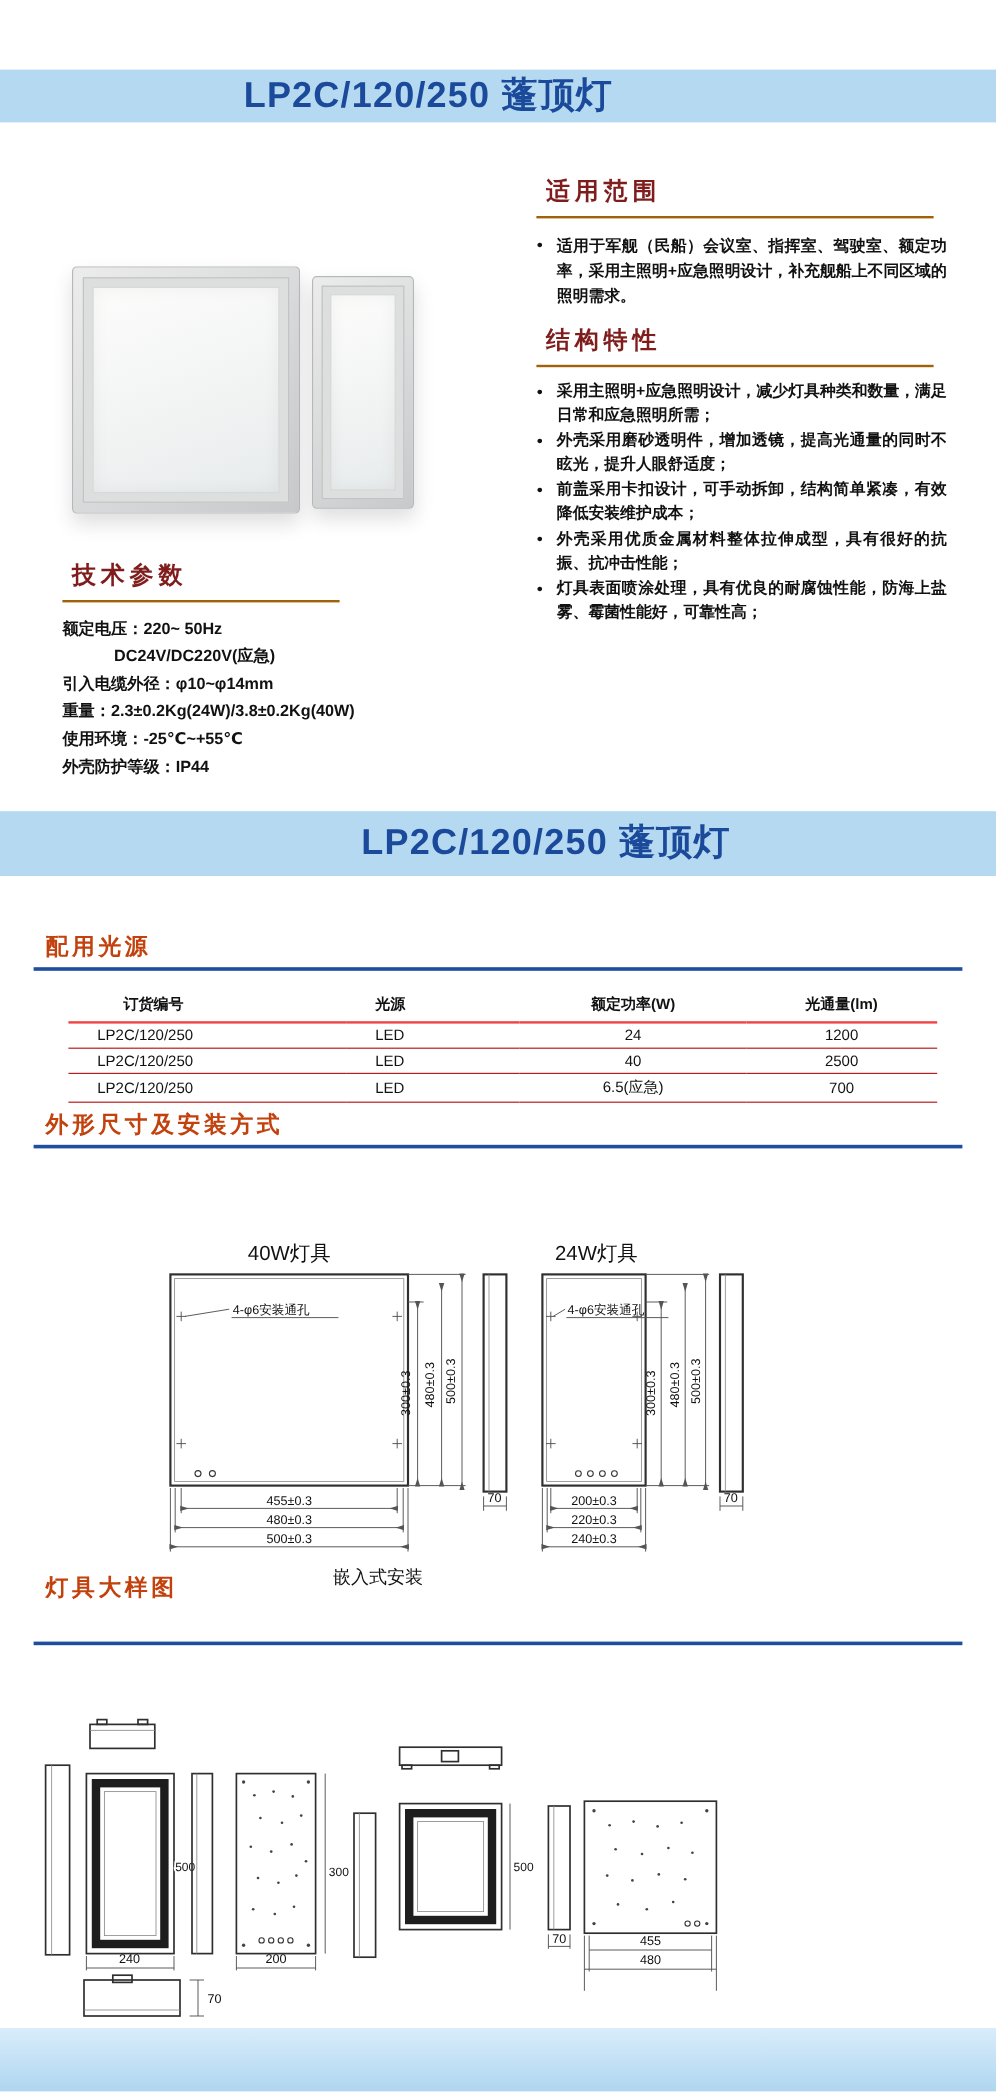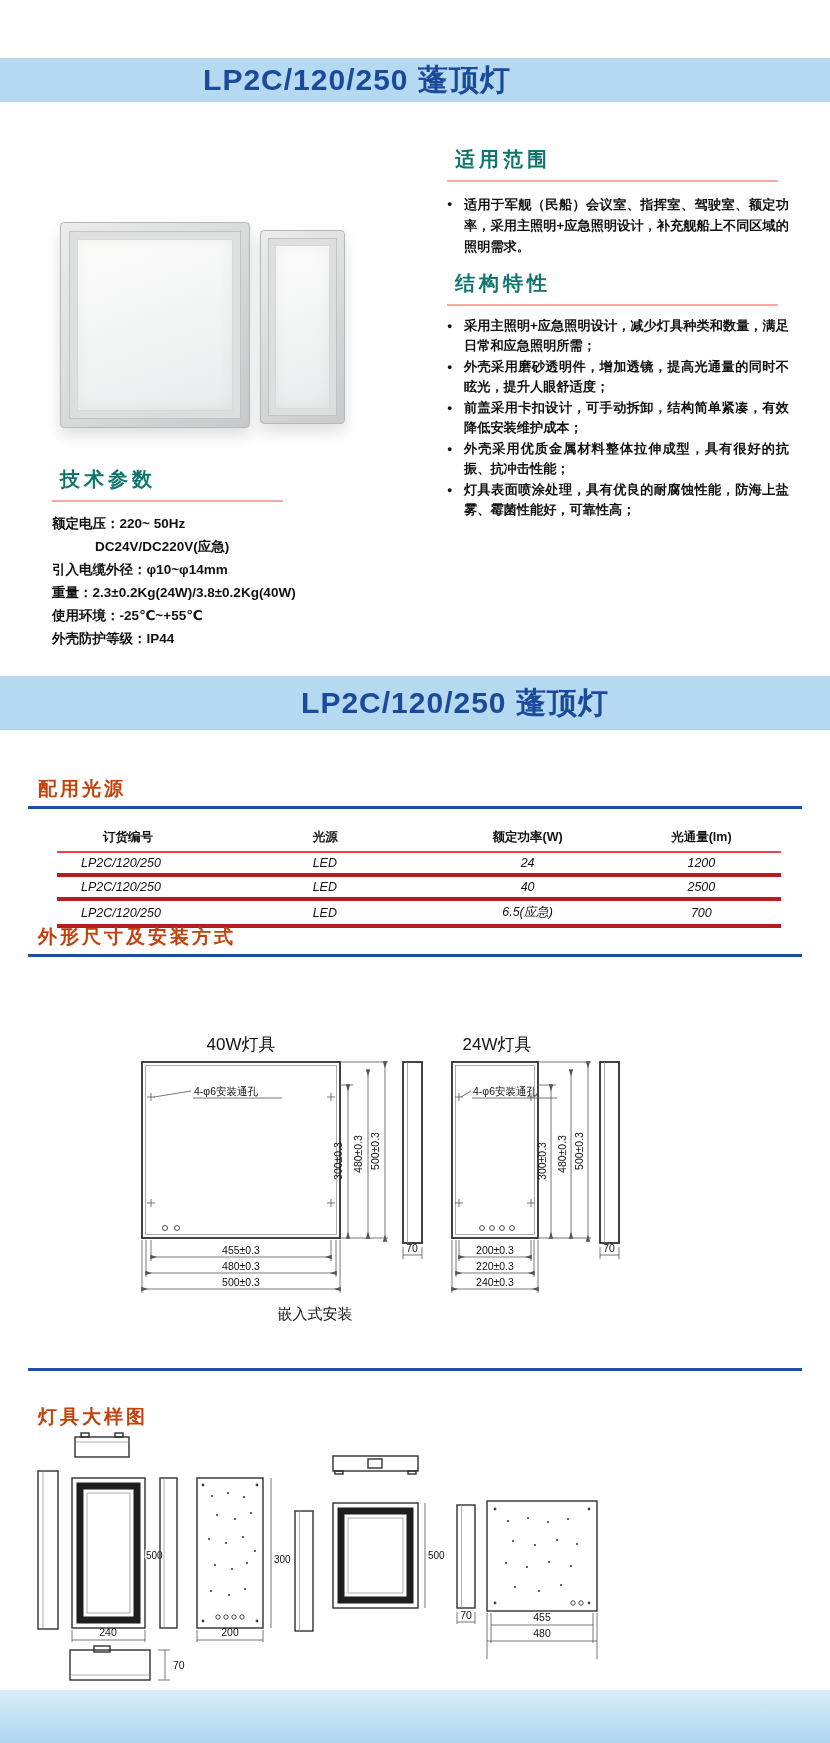--- a/index.html
+++ b/index.html
@@ -15,41 +15,41 @@
   .band2 .bt{margin-left:110px;width:690px;line-height:54px;}
 
   
   .panel-outer{position:absolute;background:linear-gradient(135deg,#ececec,#c7c9ca);
      border:1px solid #b5b7b8;border-radius:4px;padding:8px;box-shadow:0 8px 16px rgba(0,0,0,.13);}
   .panel-mid{width:100%;height:100%;background:#dddfdf;border:1px solid #c2c4c4;box-sizing:border-box;padding:7px;}
   .panel-lum{width:100%;height:100%;background:linear-gradient(160deg,#fcfcfb 0%,#f1f3f3 60%,#e8ebec 100%);
      border:1px solid #d8dada;box-sizing:border-box;box-shadow:inset 0 0 14px rgba(0,0,0,.05);}
 
   
-  .h-small{position:absolute;color:#0f766e;font-size:20px;font-weight:bold;letter-spacing:4px;
-     padding:0 0 7px 8px;border-bottom:2px solid #fca5a5;box-sizing:border-box;}
+  .h-small{position:absolute;color:#7f1d1d;font-size:20px;font-weight:bold;letter-spacing:4px;
+     padding:0 0 7px 8px;border-bottom:2px solid #a16207;box-sizing:border-box;}
 
   
   .h-big{position:absolute;left:38px;color:#c2410c;font-size:19px;font-weight:bold;letter-spacing:3px;}
   .rule{position:absolute;left:28px;width:774px;height:3px;background:#1d4f9e;}
 
   
   .tech{position:absolute;left:52px;top:512px;width:360px;font-size:13.5px;font-weight:600;line-height:23px;}
   .tech .indent{padding-left:43px;}
 
   
   .blist{position:absolute;left:447px;width:342px;font-size:13.2px;font-weight:600;line-height:20px;
      list-style:none;margin:0;padding:0;text-align:justify;}
   .blist li{position:relative;padding-left:17px;margin-bottom:1px;}
   .blist li::before{content:"\25CF";position:absolute;left:0;top:0;font-size:9px;}
 
   
   .ls-table{position:absolute;left:57px;top:824px;width:724px;border-collapse:collapse;font-size:12.5px;}
   .ls-table th{font-weight:bold;border-bottom:2px solid #ef4444;padding:5px 2px;}
-  .ls-table td{border-bottom:4px solid #b91c1c;padding:3px 2px;font-weight:400;font-style:italic;}
+  .ls-table td{border-bottom:1px solid #b91c1c;padding:3px 2px;font-weight:400;}
   .ls-table .c1{width:32%;text-align:left;padding-left:24px;}
   .ls-table th.c1{padding-left:46px;}
   .ls-table .c2{width:20%;text-align:left;padding-left:24px;}
   .ls-table .c3{width:26%;text-align:center;}
   .ls-table .c4{width:22%;text-align:center;}
 
   
   svg{position:absolute;}
   svg text{font-family:"Liberation Sans","DejaVu Sans",sans-serif;fill:#111;}
   .ol{fill:none;stroke:#2f2f2f;stroke-width:1.8;}
@@ -225,21 +225,21 @@
       <line x1="426" y1="248" x2="504" y2="248" class="dim" marker-start="url(#ar)" marker-end="url(#ar)"></line>
       <line x1="422" y1="264" x2="508" y2="264" class="dim" marker-start="url(#ar)" marker-end="url(#ar)"></line>
       <text x="465" y="229" text-anchor="middle" class="dtxt">200±0.3</text>
       <text x="465" y="245" text-anchor="middle" class="dtxt">220±0.3</text>
       <text x="465" y="261" text-anchor="middle" class="dtxt">240±0.3</text>
     </g>
 
     <text x="285" y="294" text-anchor="middle" class="cap">嵌入式安装</text>
   </svg>
 
-  <div class="h-big" style="top:1404px;">灯具大样图</div>
+  <div class="h-big" style="top:1310px;">灯具大样图</div>
   <div class="rule" style="top:1368px;"></div>
 
   <svg style="left:25px;top:1393px;" width="780" height="295" viewBox="0 0 780 295">
 
     <g>
       <rect x="50" y="44" width="54" height="20" class="ol2"></rect>
       <rect x="56" y="40" width="8" height="4" class="ol2"></rect>
       <rect x="90" y="40" width="8" height="4" class="ol2"></rect>
       <line x1="50" y1="49" x2="104" y2="49" class="thin"></line>
     </g>

